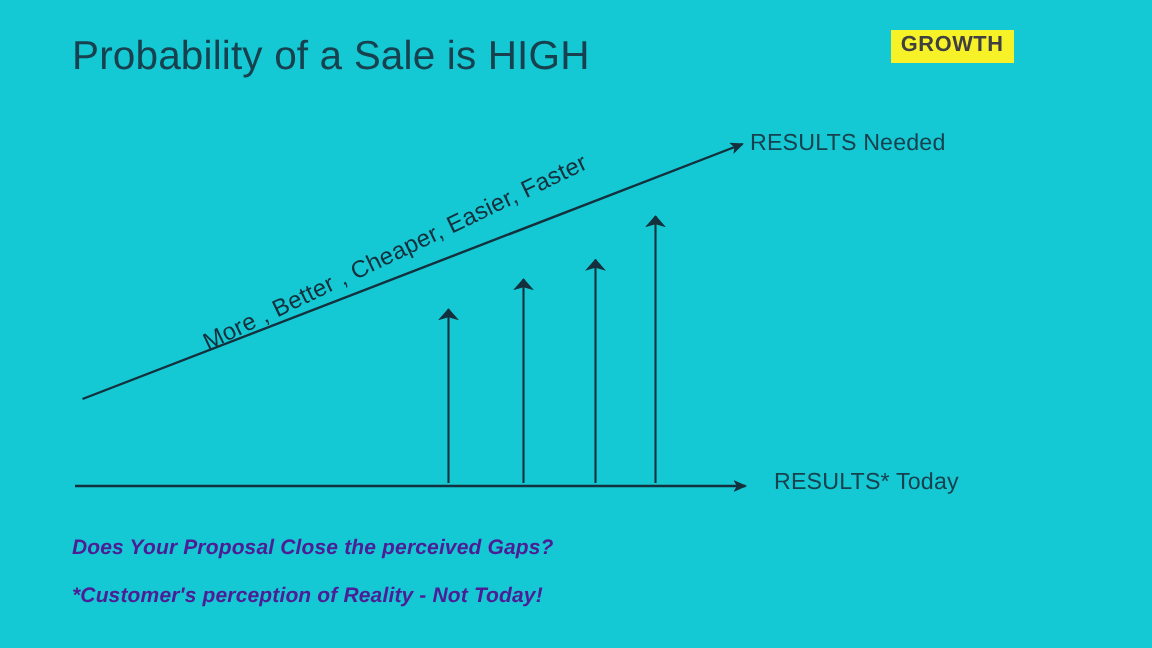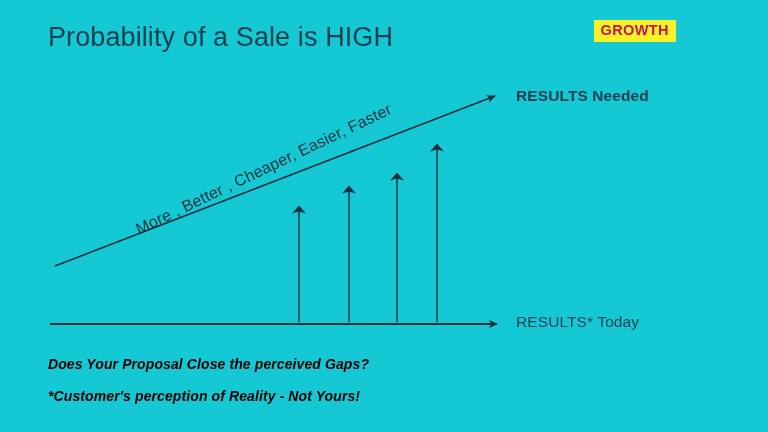--- a/index.html
+++ b/index.html
@@ -28,39 +28,38 @@
     font-weight: 400;
     color: #17414f;
     letter-spacing: 0.1px;
     white-space: nowrap;
   }
   #growth-badge {
     position: absolute;
     right: 20px;
     top: 20px;
     background: #f7f128;
-    color: #be185d;
+    color: #404040;
     font-size: 14.5px;
     font-weight: bold;
     letter-spacing: 0.4px;
     padding: 3px 7px 4px 7px;
     line-height: 1;
     text-align: right;
   }
   .axis-label {
     position: absolute;
     font-size: 15.5px;
     color: #17414f;
     white-space: nowrap;
     letter-spacing: 0.1px;
   }
   #label-results {
-    left: 516px;
+    left: 500px;
     top: 87px;
-    font-weight: bold;
   }
   #label-reality {
     left: 516px;
     top: 313px;
   }
   #diagonal-text {
     position: absolute;
     left: 133px;
     top: 222px;
     transform-origin: 0 0;
@@ -69,21 +68,21 @@
     color: #14303c;
     white-space: nowrap;
     letter-spacing: 0.2px;
   }
   .footnote {
     position: absolute;
     left: 48px;
     font-style: italic;
     font-weight: bold;
     font-size: 14px;
-    color: #000000;
+    color: #4c1d95;
     white-space: nowrap;
     letter-spacing: 0.1px;
   }
   #footnote-1 { top: 356px; }
   #footnote-2 { top: 388px; }
   #diagram-svg {
     position: absolute;
     left: 0;
     top: 0;
     width: 768px;
@@ -123,15 +122,15 @@
   </svg>
 
   <div id="diagonal-text">More , Better , Cheaper, Easier, Faster</div>
 
   <div id="label-results" class="axis-label">RESULTS Needed</div>
 
   <div id="label-reality" class="axis-label">RESULTS* Today</div>
 
   <div id="footnote-1" class="footnote">Does Your Proposal Close the perceived Gaps?</div>
 
-  <div id="footnote-2" class="footnote">*Customer's perception of Reality - Not Yours!</div>
+  <div id="footnote-2" class="footnote">*Customer's perception of Reality - Not Today!</div>
 
 </div>
 
 </body></html>

